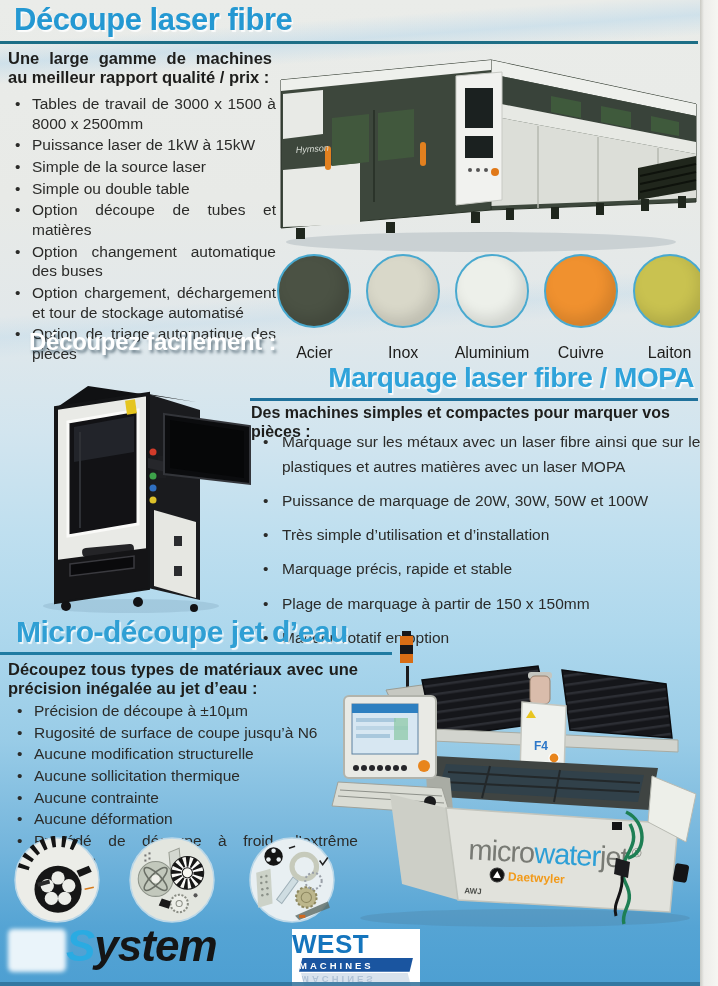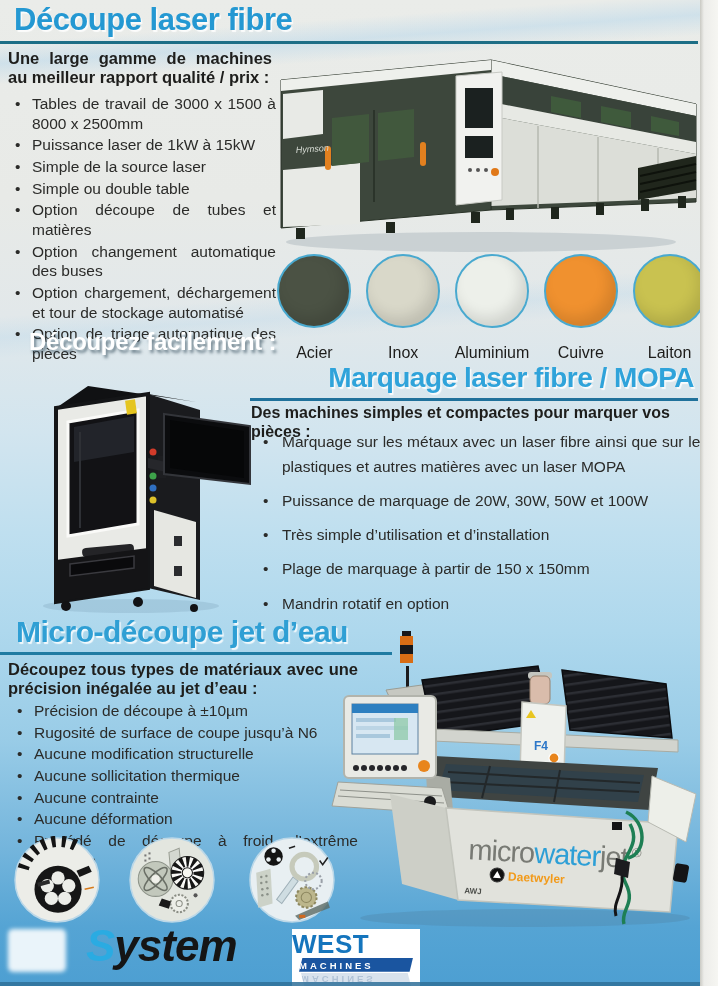--- a/index.html
+++ b/index.html
@@ -33,21 +33,21 @@
   .material{width:88.8px;text-align:center;}
   .swatch{width:70px;height:70px;border-radius:50%;margin:0 auto;
     border:2.5px solid #49a9cf;box-shadow:inset -6px -8px 14px rgba(0,0,0,.12);}
   .mat-label{margin-top:16px;font-size:16px;color:#1c1c1a;}
   .tagline{font-weight:bold;color:#fff;font-size:24px;
     text-shadow:2px 3px 3px rgba(45,70,85,.6);letter-spacing:-.3px;}
   
   .sys-blob{position:absolute;left:8px;top:929px;width:58px;height:43px;
     background:rgba(255,255,255,.88);border-radius:5px;filter:blur(2px);}
   .sys-text{position:absolute;left:66px;top:921px;font-size:44px;font-style:italic;
-    font-weight:600;color:#151515;letter-spacing:-1px;padding-left:20px;}
+    font-weight:600;color:#151515;letter-spacing:-1px;}
   .sys-text .s{color:#2aabe2;}
   .west{position:absolute;left:292px;top:929px;width:128px;height:57px;background:#fff;
     padding-top:3px;box-sizing:border-box;}
   .west-name{color:#1575bd;font-weight:bold;font-size:26px;letter-spacing:.5px;line-height:.95;}
   .west-banner{margin:1px 7px 0 7px;background:#1a55a0;color:#fff;font-size:9.5px;
     font-weight:bold;letter-spacing:3px;padding:2px 0 1px 0;
     clip-path:polygon(3% 0,100% 0,97% 100%,0 100%);}
   .west-reflect{margin:1px 9px 0 9px;background:#b9cbdf;color:#6f90b5;font-size:9.5px;
     font-weight:bold;letter-spacing:3px;padding:1px 0;transform:scaleY(-1);
     opacity:.55;filter:blur(.4px);clip-path:polygon(3% 0,100% 0,97% 100%,0 100%);}
@@ -162,20 +162,21 @@
   <div class="abs h-blue" style="right:24px;top:364px;font-size:28px;color:#2fa3da">Marquage laser fibre / MOPA</div>
   <div class="rule b2" style="left:250px;top:398px;width:448px"></div>
 
   <div class="abs intro" style="left:251px;top:404px;width:452px;font-size:16px;text-align:left">Des machines simples et compactes pour marquer vos pièces :</div>
 
   <ul class="bullets b2 abs" style="left:256px;top:429px;width:452px">
 
   <li>Marquage sur les métaux avec un laser fibre ainsi que sur les plastiques et autres matières avec un laser MOPA</li>
       <li>Puissance de marquage de 20W, 30W, 50W et 100W</li>
       <li>Très simple d’utilisation et d’installation</li>
+      <li>Marquage précis, rapide et stable</li>
       <li>Plage de marquage à partir de 150 x 150mm</li>
       <li>Mandrin rotatif en option</li>
     </ul>
 
   <svg class="abs" style="left:26px;top:360px" width="226" height="254" viewBox="0 0 226 254">
     <ellipse cx="105" cy="246" rx="88" ry="7" fill="#8fb4c9" opacity="0.45"></ellipse>
     <polygon points="30,48 62,26 170,42 122,34" fill="#101113"></polygon>
     <polygon points="122,34 174,50 174,240 122,228" fill="#1a1b1e"></polygon>
     <polygon points="128,150 170,162 170,238 128,226" fill="#e6e7e2"></polygon>
     <rect x="148" y="176" width="8" height="10" fill="#2a2b2e"></rect>

